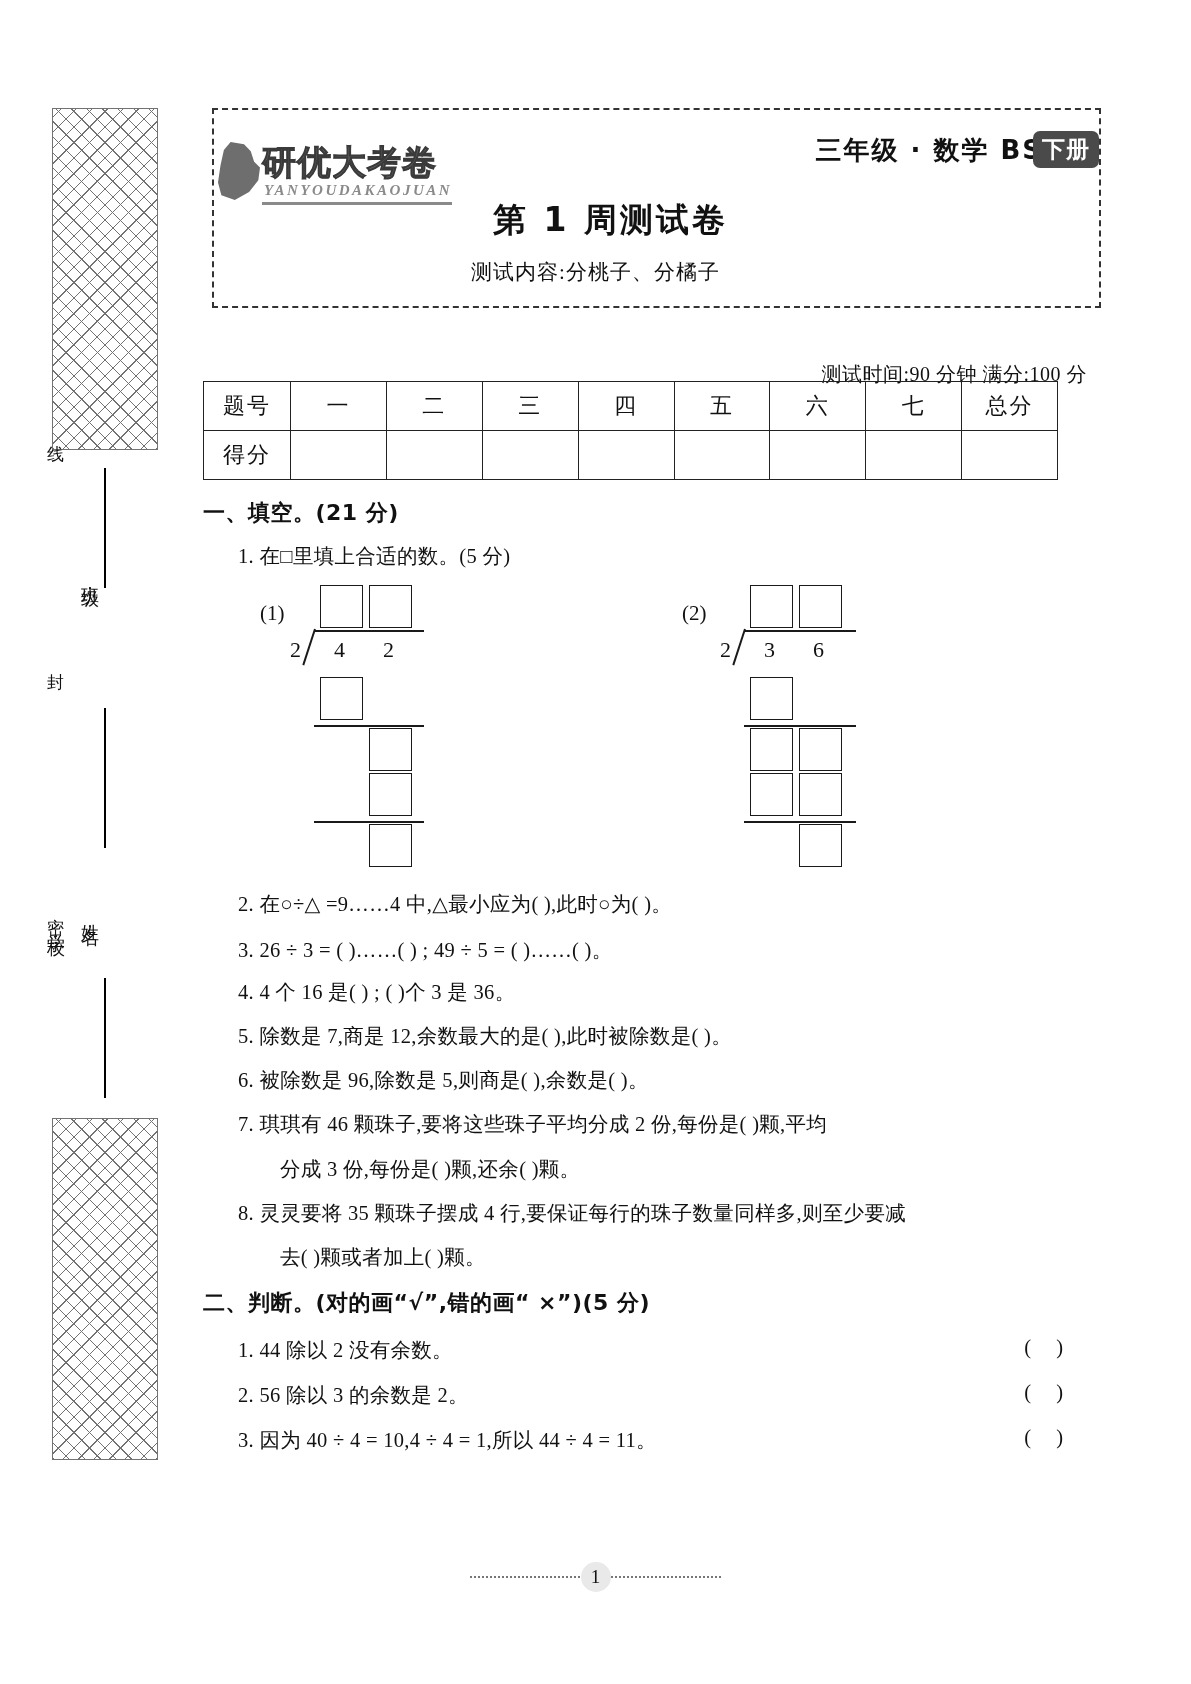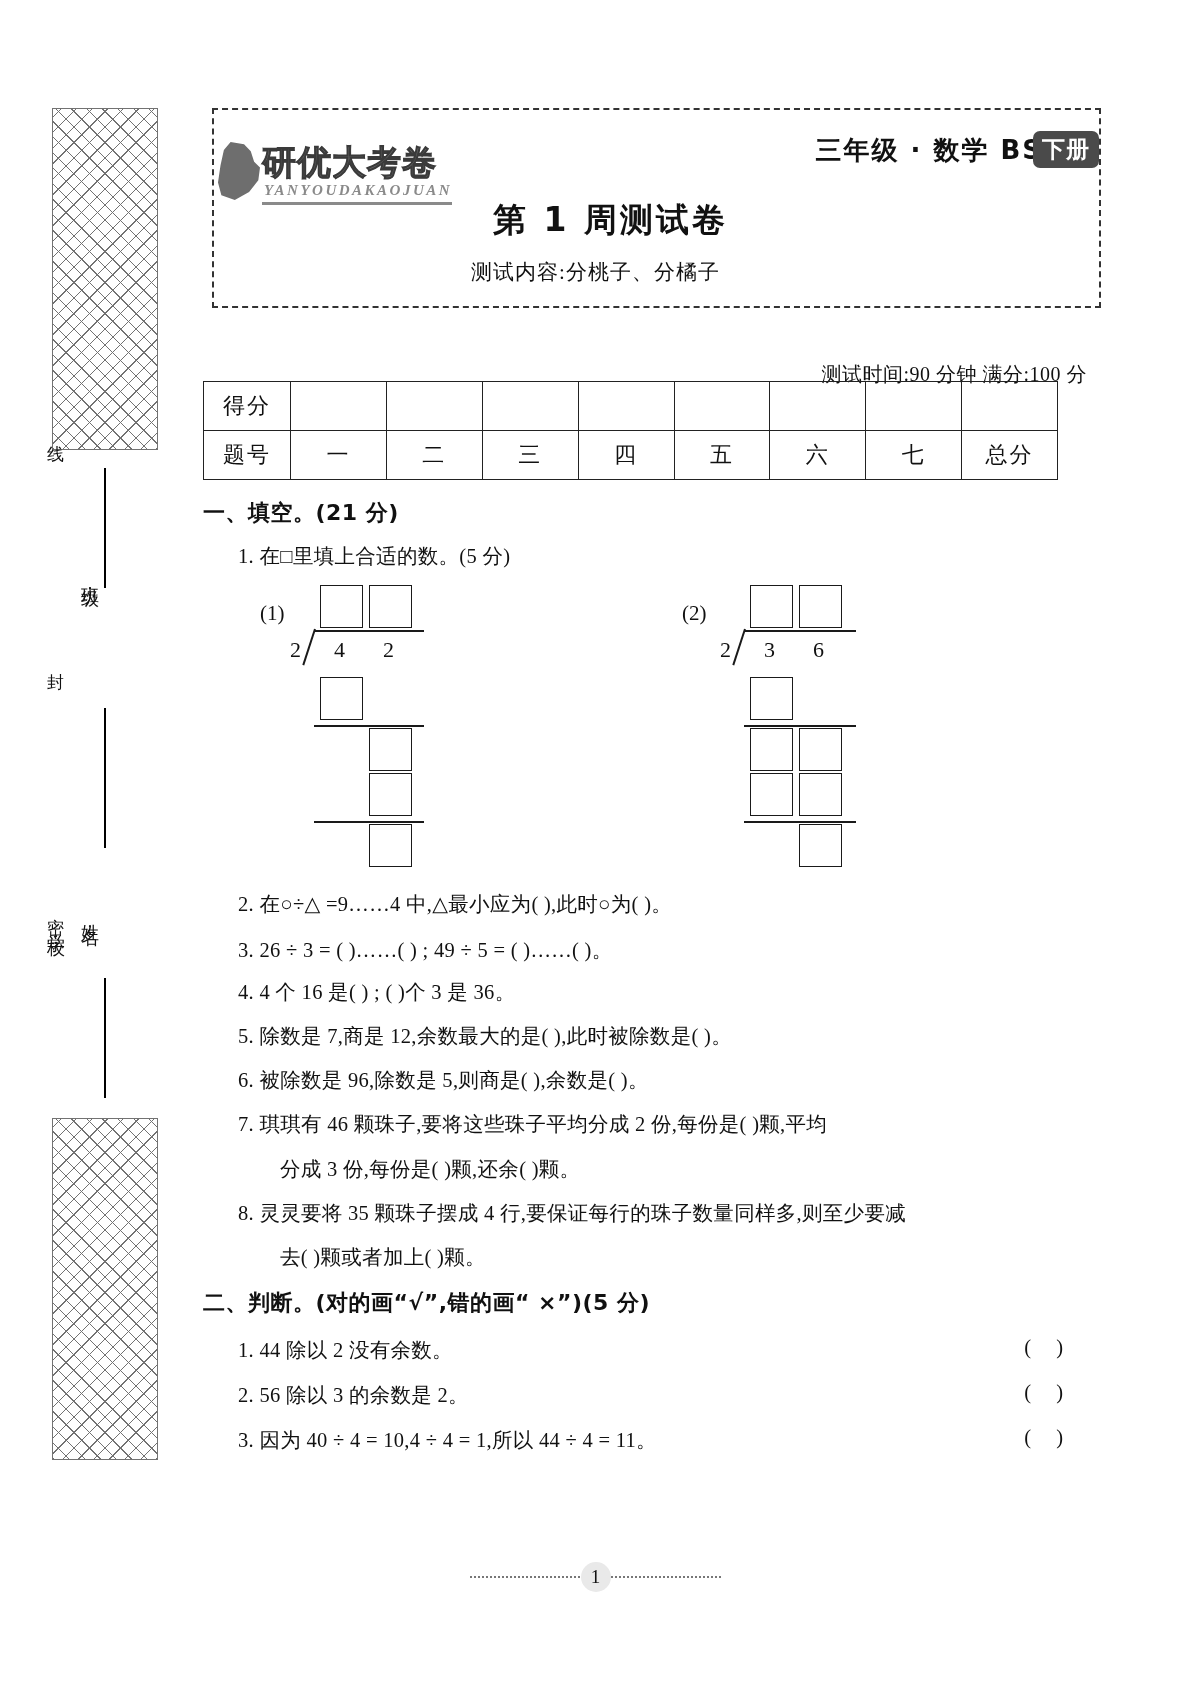--- a/index.html
+++ b/index.html
@@ -195,40 +195,40 @@
   <div class="grade-line">三年级 · 数学  BS</div>
   <div class="badge">下册</div>
 
   <div class="paper-title">第 1 周测试卷</div>
   <div class="paper-sub">测试内容:分桃子、分橘子</div>
   <div class="timeinfo">测试时间:90 分钟  满分:100 分</div>
 
   <table class="score-table">
     <tbody>
         <tr>
-      <td class="head">得分</td>
-      <td></td>
-      <td></td>
-      <td></td>
-      <td></td>
-      <td></td>
-      <td></td>
-      <td></td>
-      <td></td>
-    </tr>
-    <tr>
       <td class="head">题号</td>
       <td>一</td>
       <td>二</td>
       <td>三</td>
       <td>四</td>
       <td>五</td>
       <td>六</td>
       <td>七</td>
       <td>总分</td>
+    </tr>
+    <tr>
+      <td class="head">得分</td>
+      <td></td>
+      <td></td>
+      <td></td>
+      <td></td>
+      <td></td>
+      <td></td>
+      <td></td>
+      <td></td>
     </tr>
   </tbody>
     </table>
 
   <div class="sec sec-title" style="top:498px;">一、填空。(21 分)</div>
   <div class="q" style="top:542px;">1. 在□里填上合适的数。(5 分)</div>
 
   <div class="ld" style="left:290px;top:585px;width:260px;height:300px;">
     <div class="lbl" style="left:-30px;top:16px;">(1)</div>
     <div class="bx" style="left:30px;top:0px;width:43px;height:43px;"></div>

